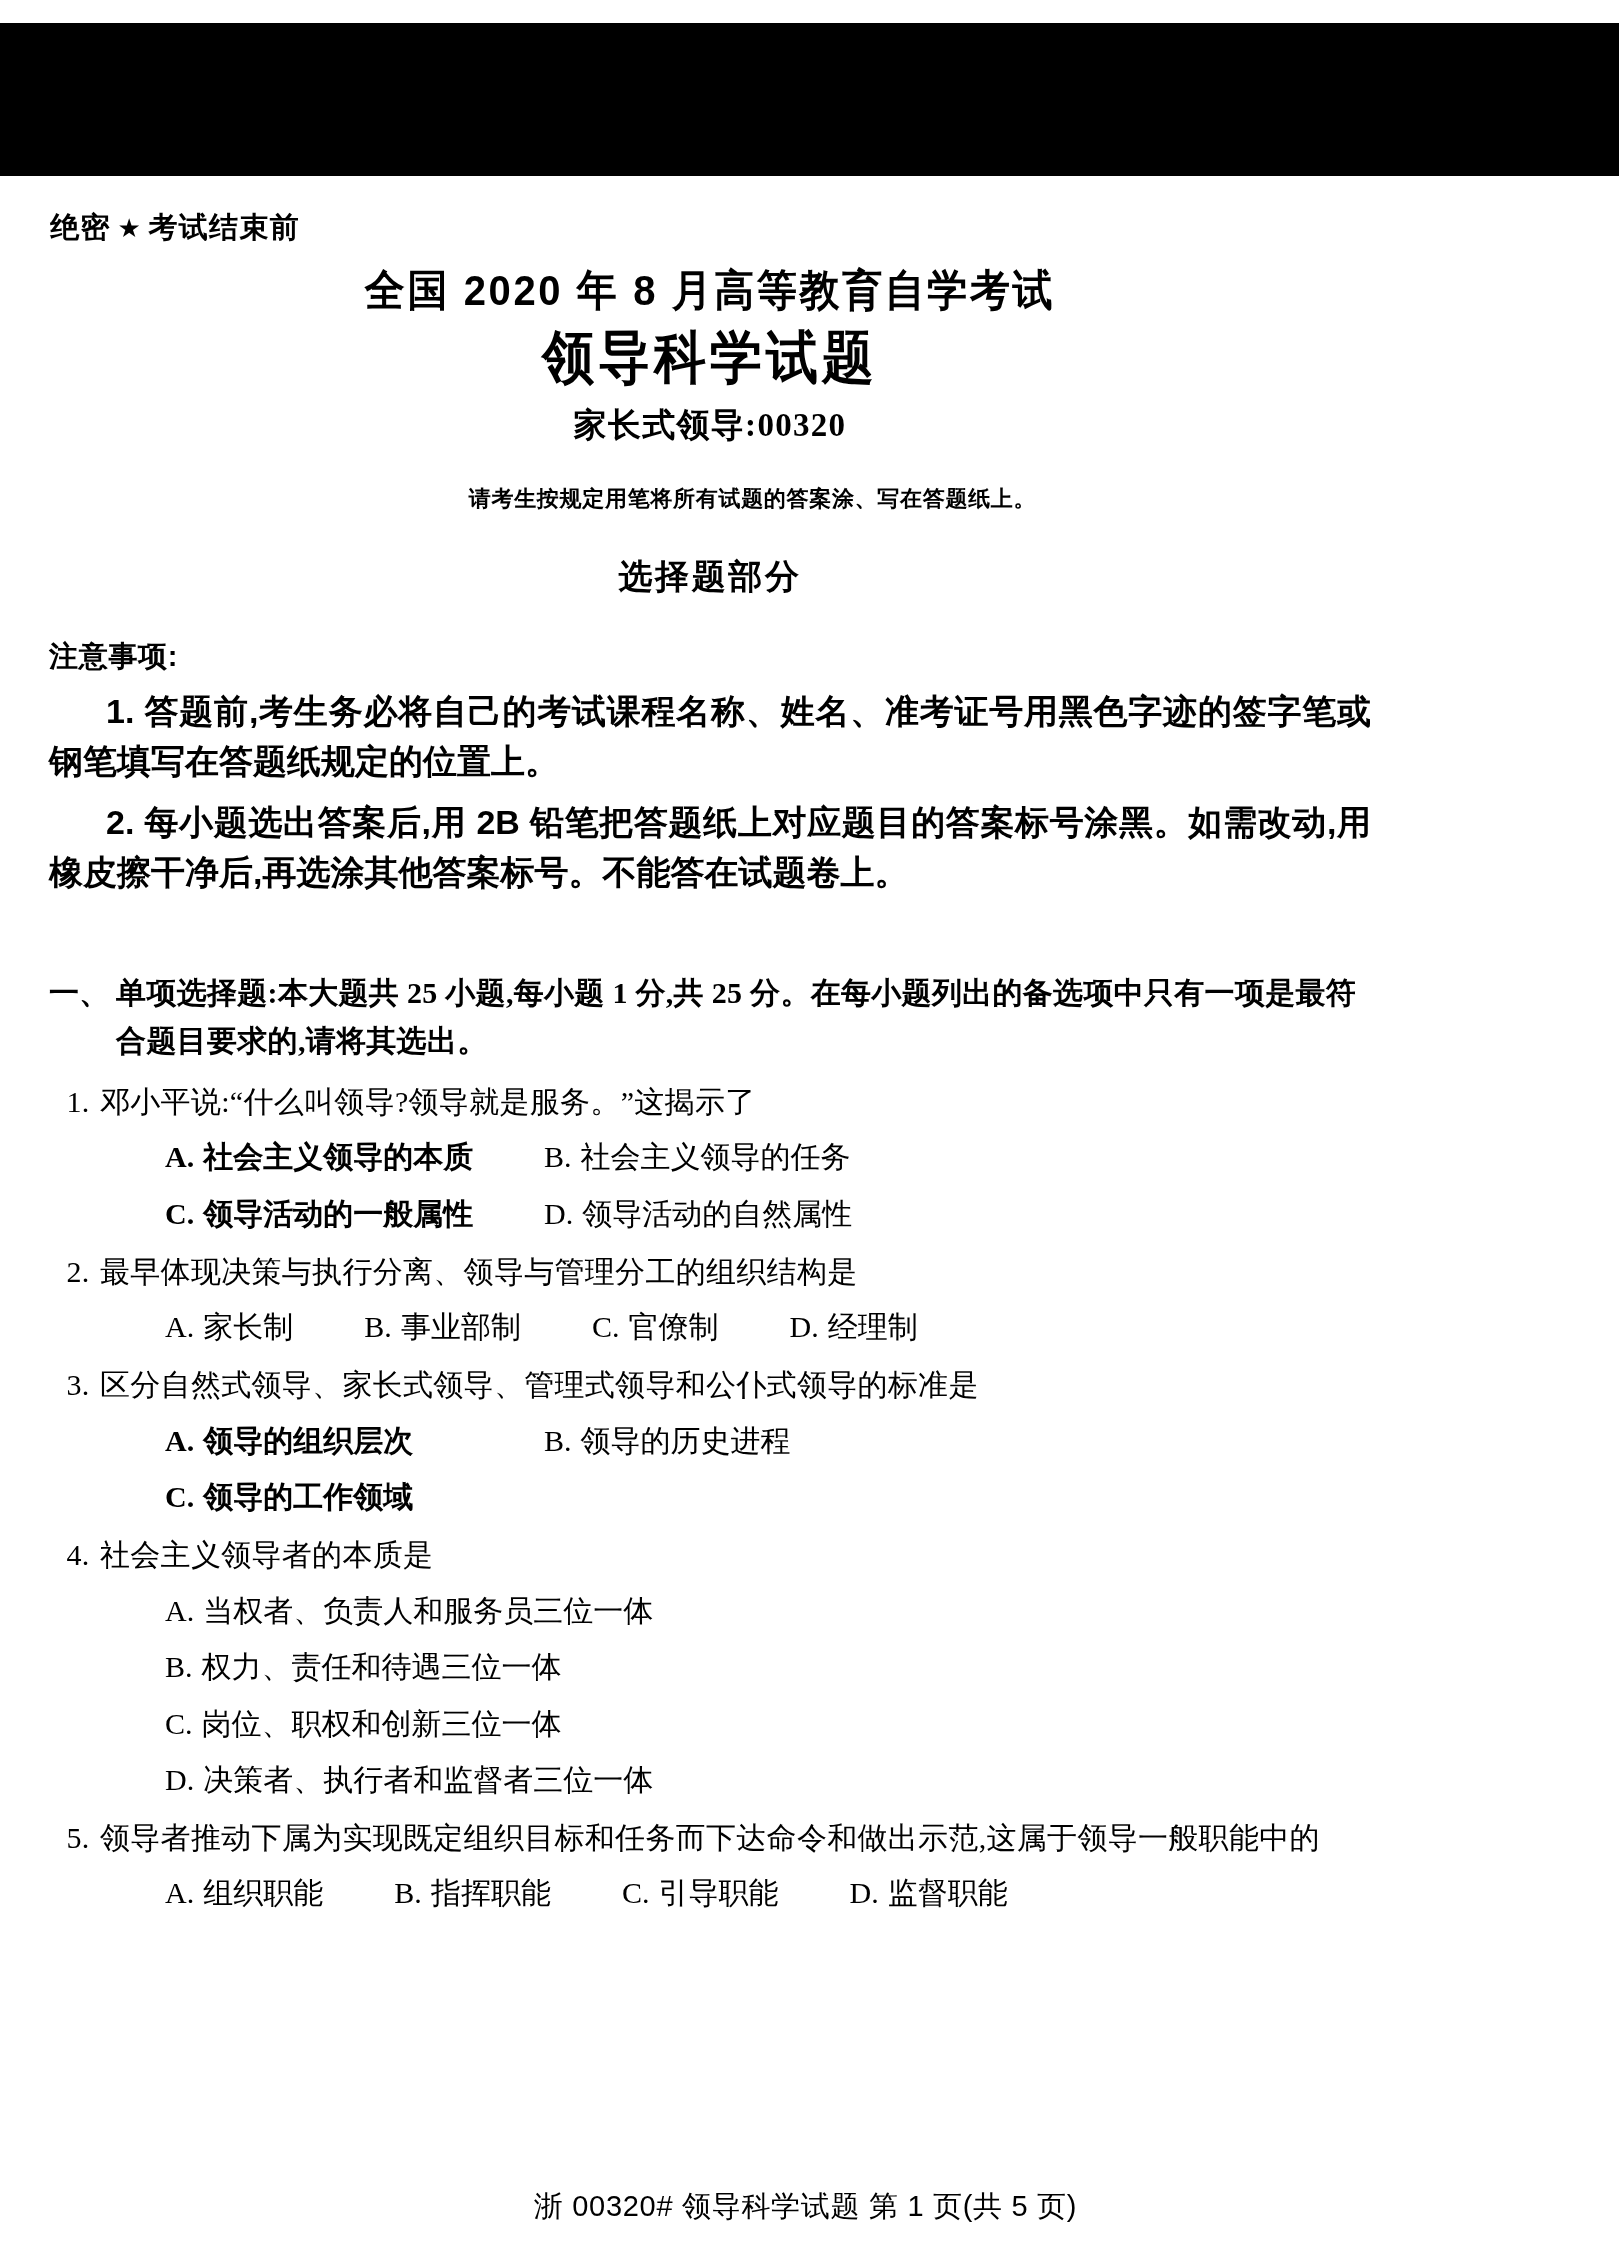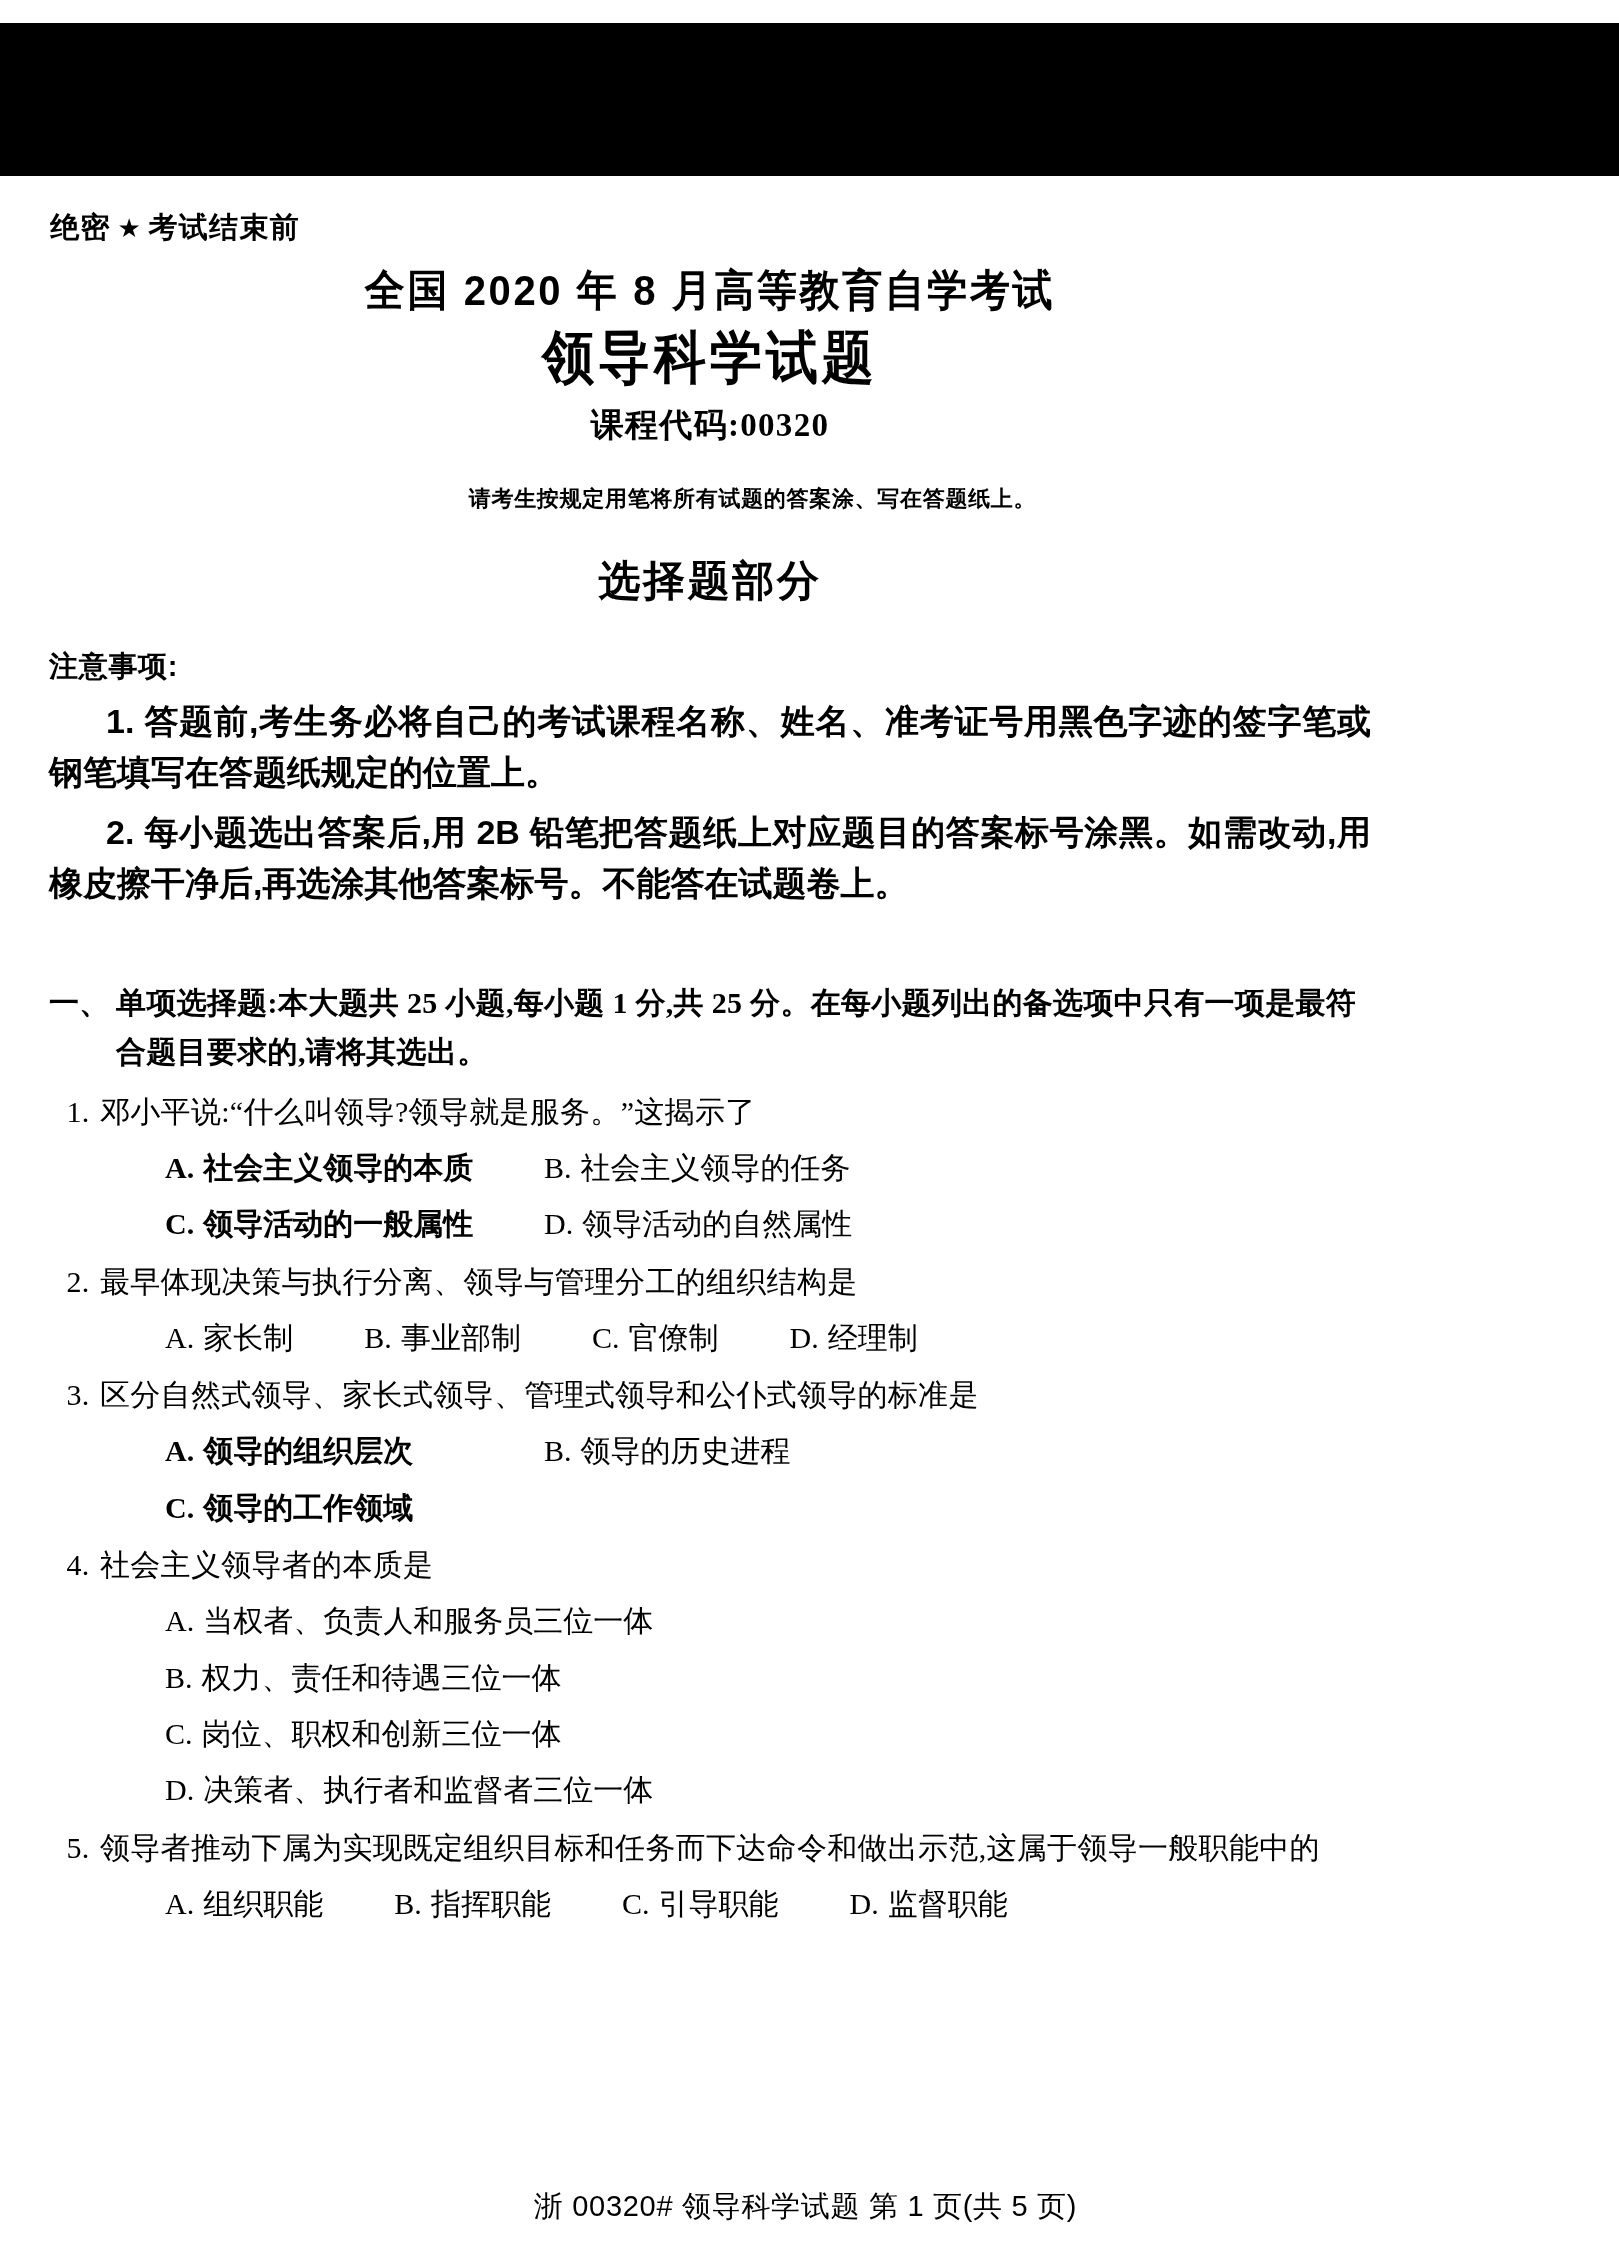--- a/index.html
+++ b/index.html
@@ -88,21 +88,21 @@
     letter-spacing: 0.7px;
     margin-top: 37px;
     padding-left: 85px;
     line-height: 1.3;
     text-align: center;
   }
 
   
   .section-banner {
     font-family: "Liberation Sans", "DejaVu Sans", sans-serif;
-    font-size: 42px;
+    font-size: 34px;
     font-weight: 700;
     letter-spacing: 2.6px;
     text-align: center;
     margin-top: 40px;
     line-height: 1.3;
   }
 
   
   .notice-heading {
     font-family: "Liberation Sans", "DejaVu Sans", sans-serif;
@@ -205,21 +205,21 @@
 
 <div class="page">
 
   <div class="classified">
     <span>绝密</span><span class="star">★</span><span>考试结束前</span>
   </div>
 
   <div class="title-block">
     <div class="exam-title">全国 2020 年 8 月高等教育自学考试</div>
     <div class="paper-title">领导科学试题</div>
-    <div class="course-code">课程代码:00320</div>
+    <div class="course-code">家长式领导:00320</div>
   </div>
 
   <div class="pen-instruction">请考生按规定用笔将所有试题的答案涂、写在答题纸上。</div>
 
   <div class="section-banner">选择题部分</div>
 
   <div class="notice-heading">注意事项:</div>
   <div class="notice-item">1. 答题前,考生务必将自己的考试课程名称、姓名、准考证号用黑色字迹的签字笔或钢笔填写在答题纸规定的位置上。</div>
   <div class="notice-item">2. 每小题选出答案后,用 2B 铅笔把答题纸上对应题目的答案标号涂黑。如需改动,用橡皮擦干净后,再选涂其他答案标号。不能答在试题卷上。</div>
 

